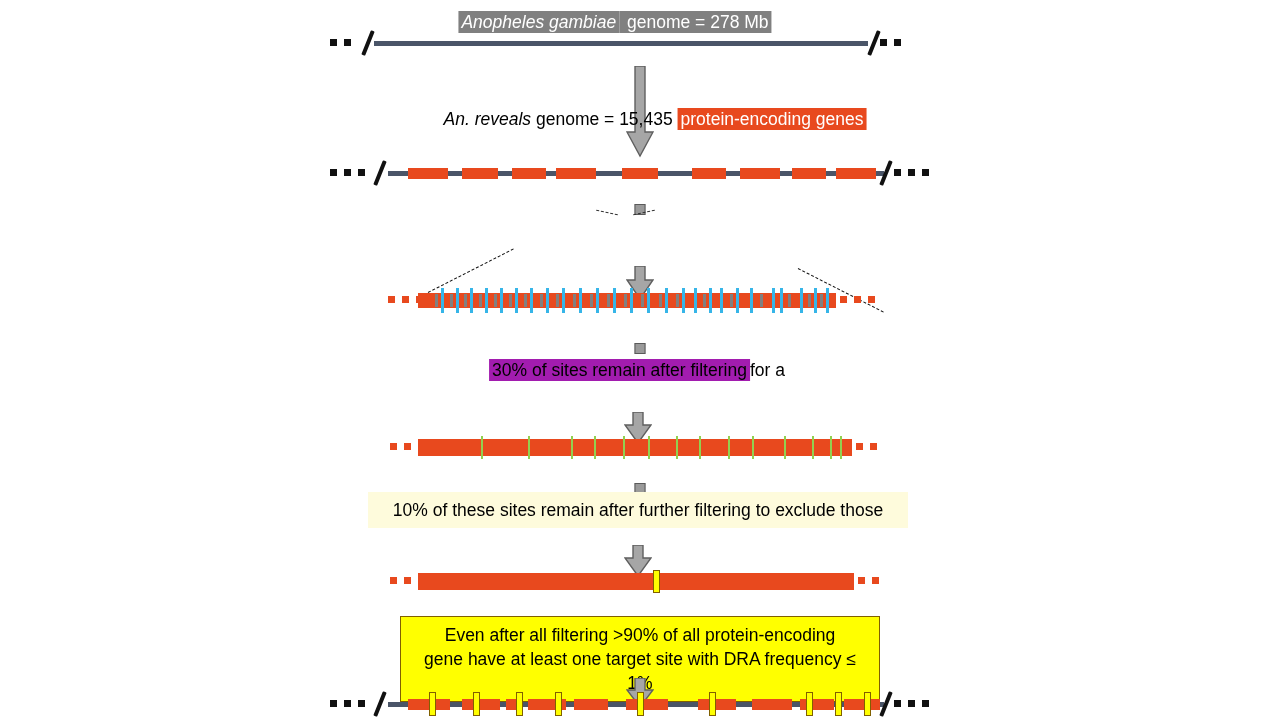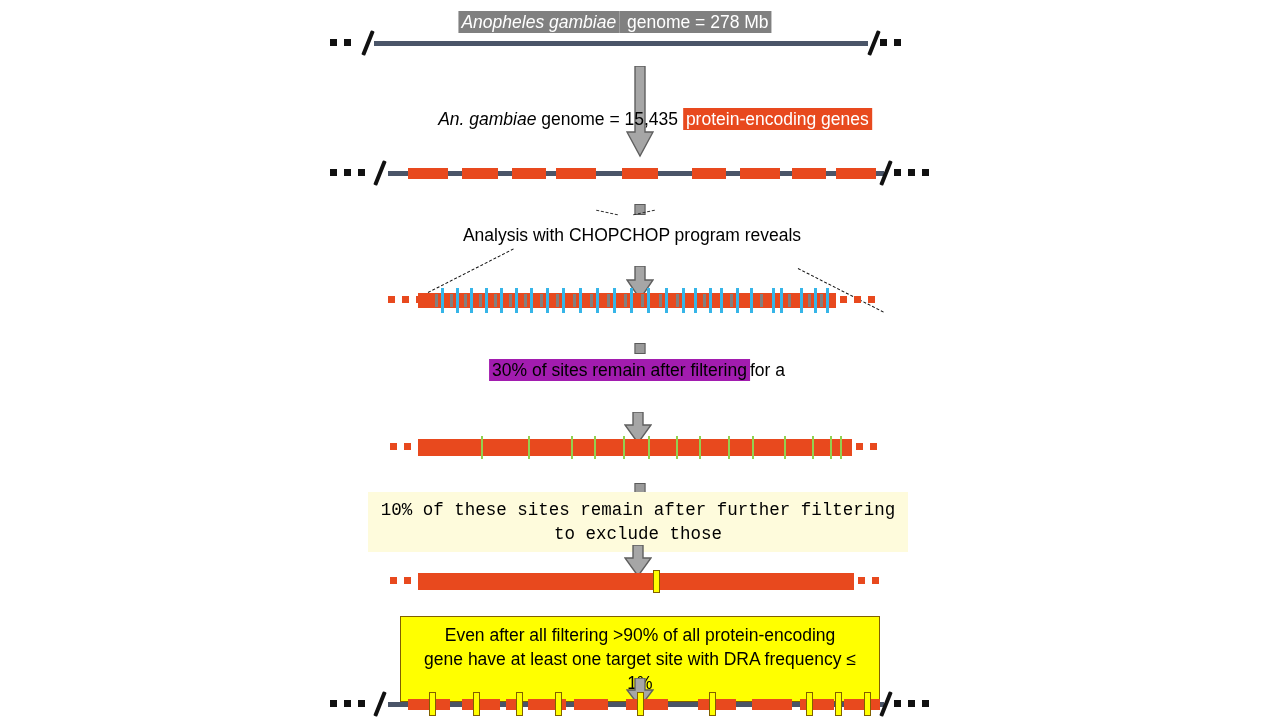--- a/index.html
+++ b/index.html
@@ -103,21 +103,21 @@
     <div class="dots" style="left:880px;width:22px;"></div>
   </div>
 
   <div class="arrow" style="left:640px;top:66px;">
     <svg width="28" height="92" viewBox="0 0 28 92">
       <polygon points="9,0 19,0 19,66 27,66 14,90 1,66 9,66" fill="#A6A6A6" stroke="#5F5F5F" stroke-width="1.4"></polygon>
     </svg>
   </div>
 
   <div class="textline center" style="left:655px;top:108px;">
-    <span class="ital">An. gambiae</span><span> genome = 15,435 </span><span class="run hl-orange">protein-encoding genes</span>
+    <span class="ital">An. reveals</span><span> genome = 15,435 </span><span class="run hl-orange">protein-encoding genes</span>
   </div>
 
   <div class="track" style="left:0;top:158px;width:1280px;">
     <div class="dots" style="left:330px;width:42px;"></div>
     <div class="slash" style="left:378px;"></div>
     <div class="axis" style="left:388px;width:496px;"></div>
     <div class="gene" style="left:408px;width:40px;"></div>
     <div class="gene" style="left:462px;width:36px;"></div>
     <div class="gene" style="left:512px;width:34px;"></div>
     <div class="gene" style="left:556px;width:40px;"></div>
@@ -129,21 +129,20 @@
     <div class="slash" style="left:884px;"></div>
     <div class="dots" style="left:894px;width:36px;"></div>
   </div>
 
   <div class="connector" style="left:640px;top:204px;width:40px;height:14px;">
     <div class="dashL"></div>
     <div class="sq"></div>
     <div class="dashR"></div>
   </div>
 
-  <div class="textline center" style="left:632px;top:224px;">Analysis with CHOPCHOP program reveals</div>
 
   <div class="leader" style="left:428px;top:292px;width:96px;transform:rotate(-27deg);"></div>
   <div class="leader" style="left:798px;top:268px;width:96px;transform:rotate(27deg);"></div>
 
   <div class="arrow" style="left:640px;top:266px;">
     <svg width="28" height="34" viewBox="0 0 28 34">
       <polygon points="9,0 19,0 19,14 27,14 14,33 1,14 9,14" fill="#A6A6A6" stroke="#5F5F5F" stroke-width="1.4"></polygon>
     </svg>
   </div>
 
@@ -234,21 +233,21 @@
     <div class="tick-green" style="left:784px;"></div>
     <div class="tick-green" style="left:812px;"></div>
     <div class="tick-green" style="left:830px;"></div>
     <div class="tick-green" style="left:840px;"></div>
   </div>
 
   <div class="connector" style="left:640px;top:483px;width:14px;height:13px;">
     <div class="sq"></div>
   </div>
 
-  <div class="box box-pale" style="left:638px;top:492px;width:540px;font-family:Liberation Mono, monospace;">
+  <div class="box box-pale" style="left:638px;top:492px;width:540px;">
     <div>10% of these sites remain after further filtering to exclude those</div>
   </div>
 
   <div class="arrow" style="left:638px;top:545px;">
     <svg width="28" height="32" viewBox="0 0 28 32">
       <polygon points="9,0 19,0 19,13 27,13 14,31 1,13 9,13" fill="#A6A6A6" stroke="#5F5F5F" stroke-width="1.4"></polygon>
     </svg>
   </div>
 
   <div class="track" style="left:0;top:566px;width:1280px;height:32px;">

